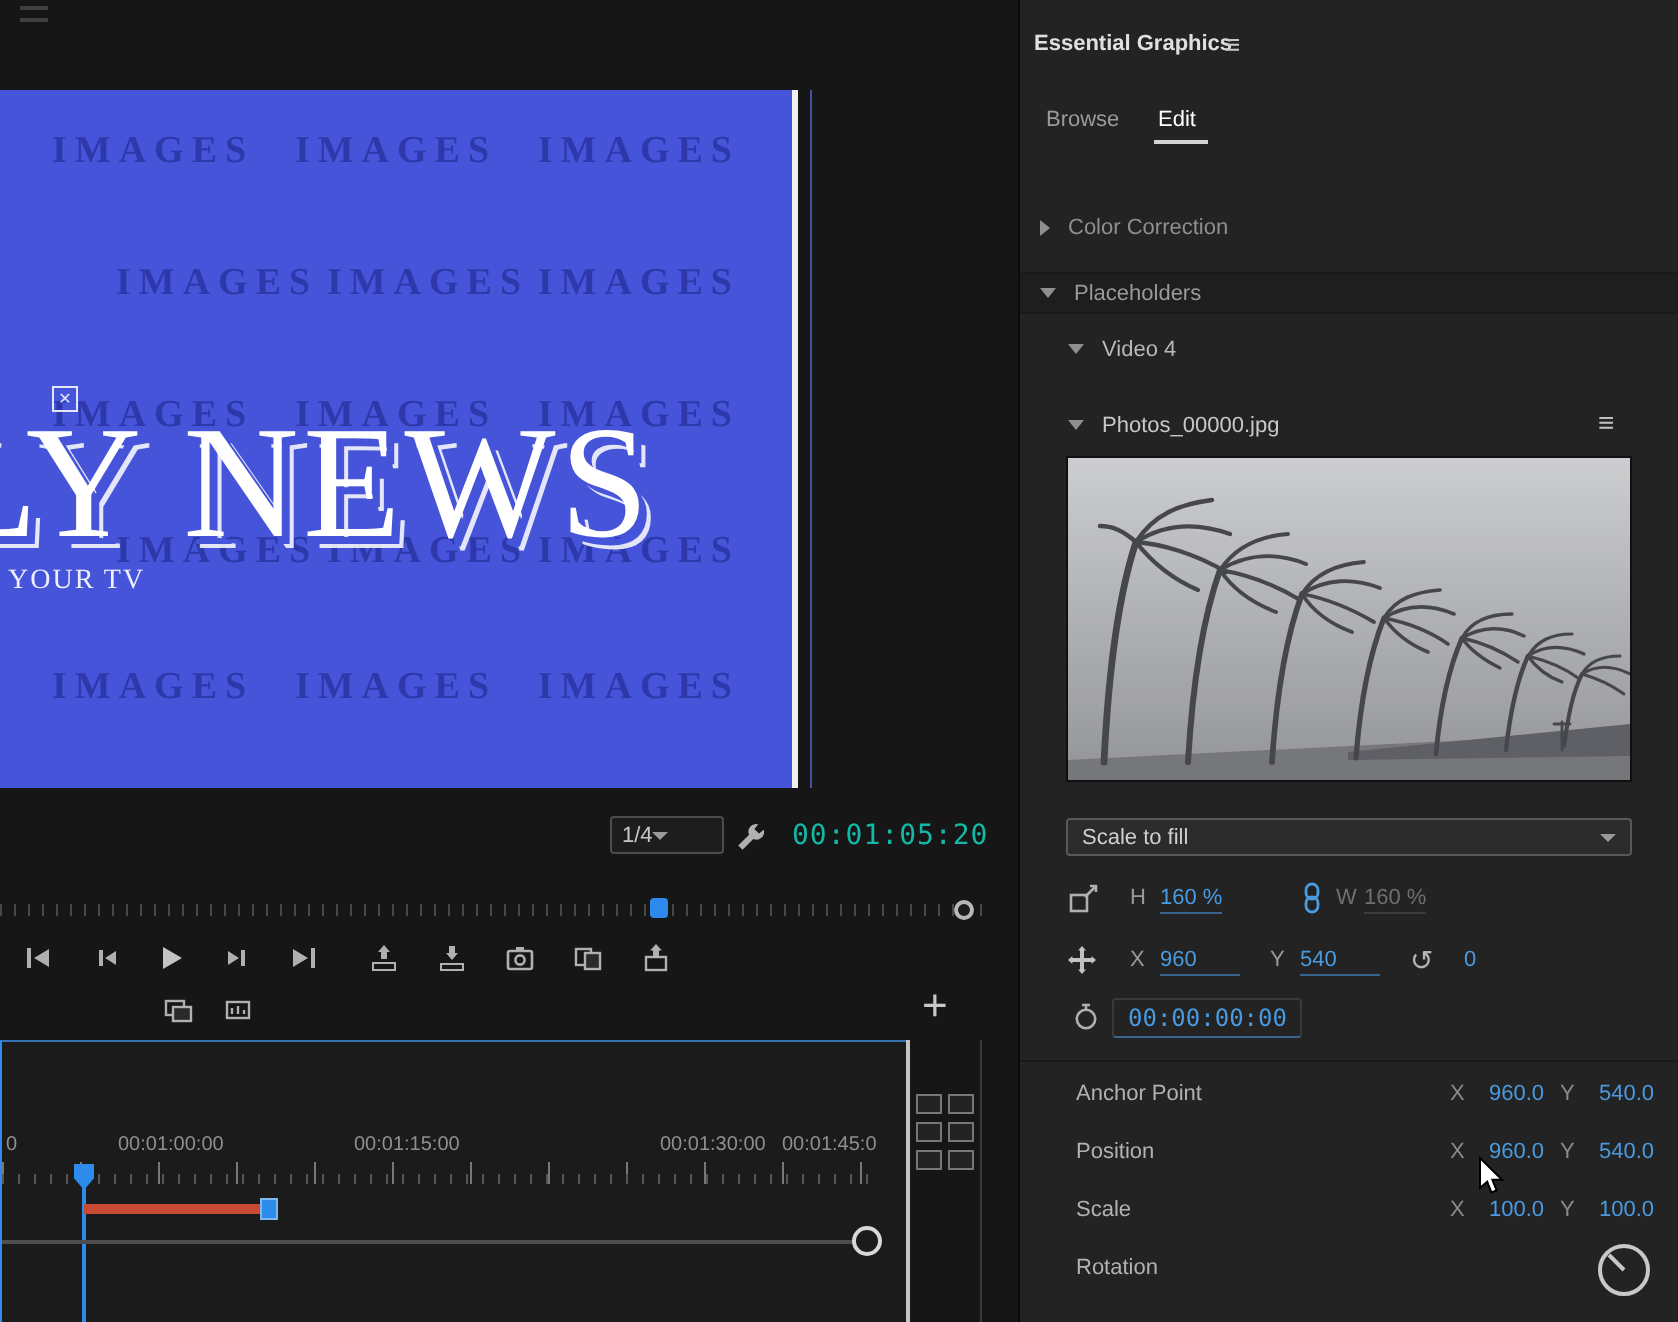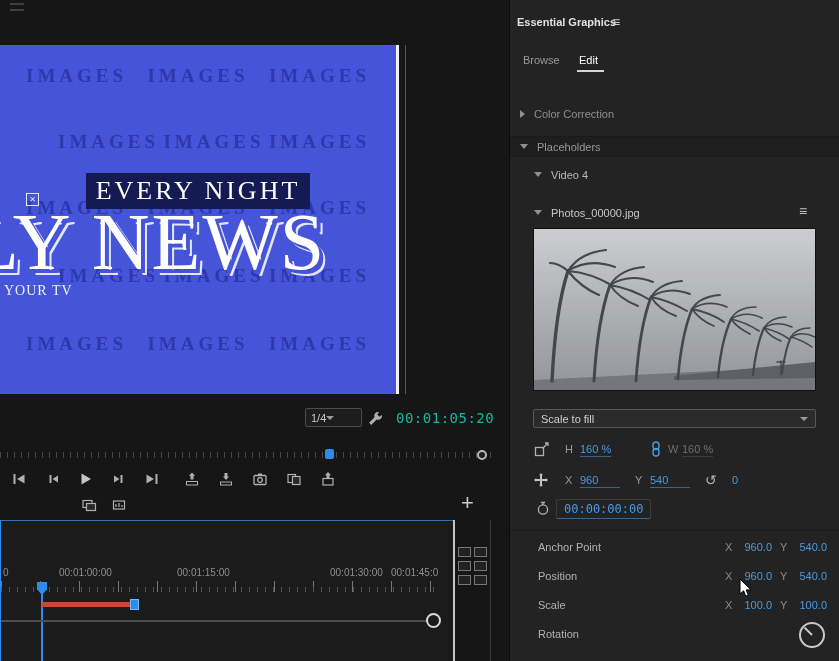--- a/index.html
+++ b/index.html
@@ -134,23 +134,20 @@
       <span>IMAGES</span>
       <span>IMAGES</span>
       <span>IMAGES</span>
     </div>
     <div class="wm-row wm-r4">
       <span>IMAGES</span>
       <span>IMAGES</span>
       <span>IMAGES</span>
     </div>
     <div class="anchor-badge">✕</div>
-    <div class="headline-small-wrap">
-      <span class="headline-small">EVERY NIGHT</span>
-    </div>
     <div class="headline-large">LY NEWS</div>
     <div class="corner-text">YOUR TV</div>
   </div>
   <div class="frame-line"></div>
 
   <div class="zoom-select">
     <span>1/4</span>
     <span class="dd-arrow"></span>
   </div>
   <div class="icon-btn" style="left:364px;top:407px;">

